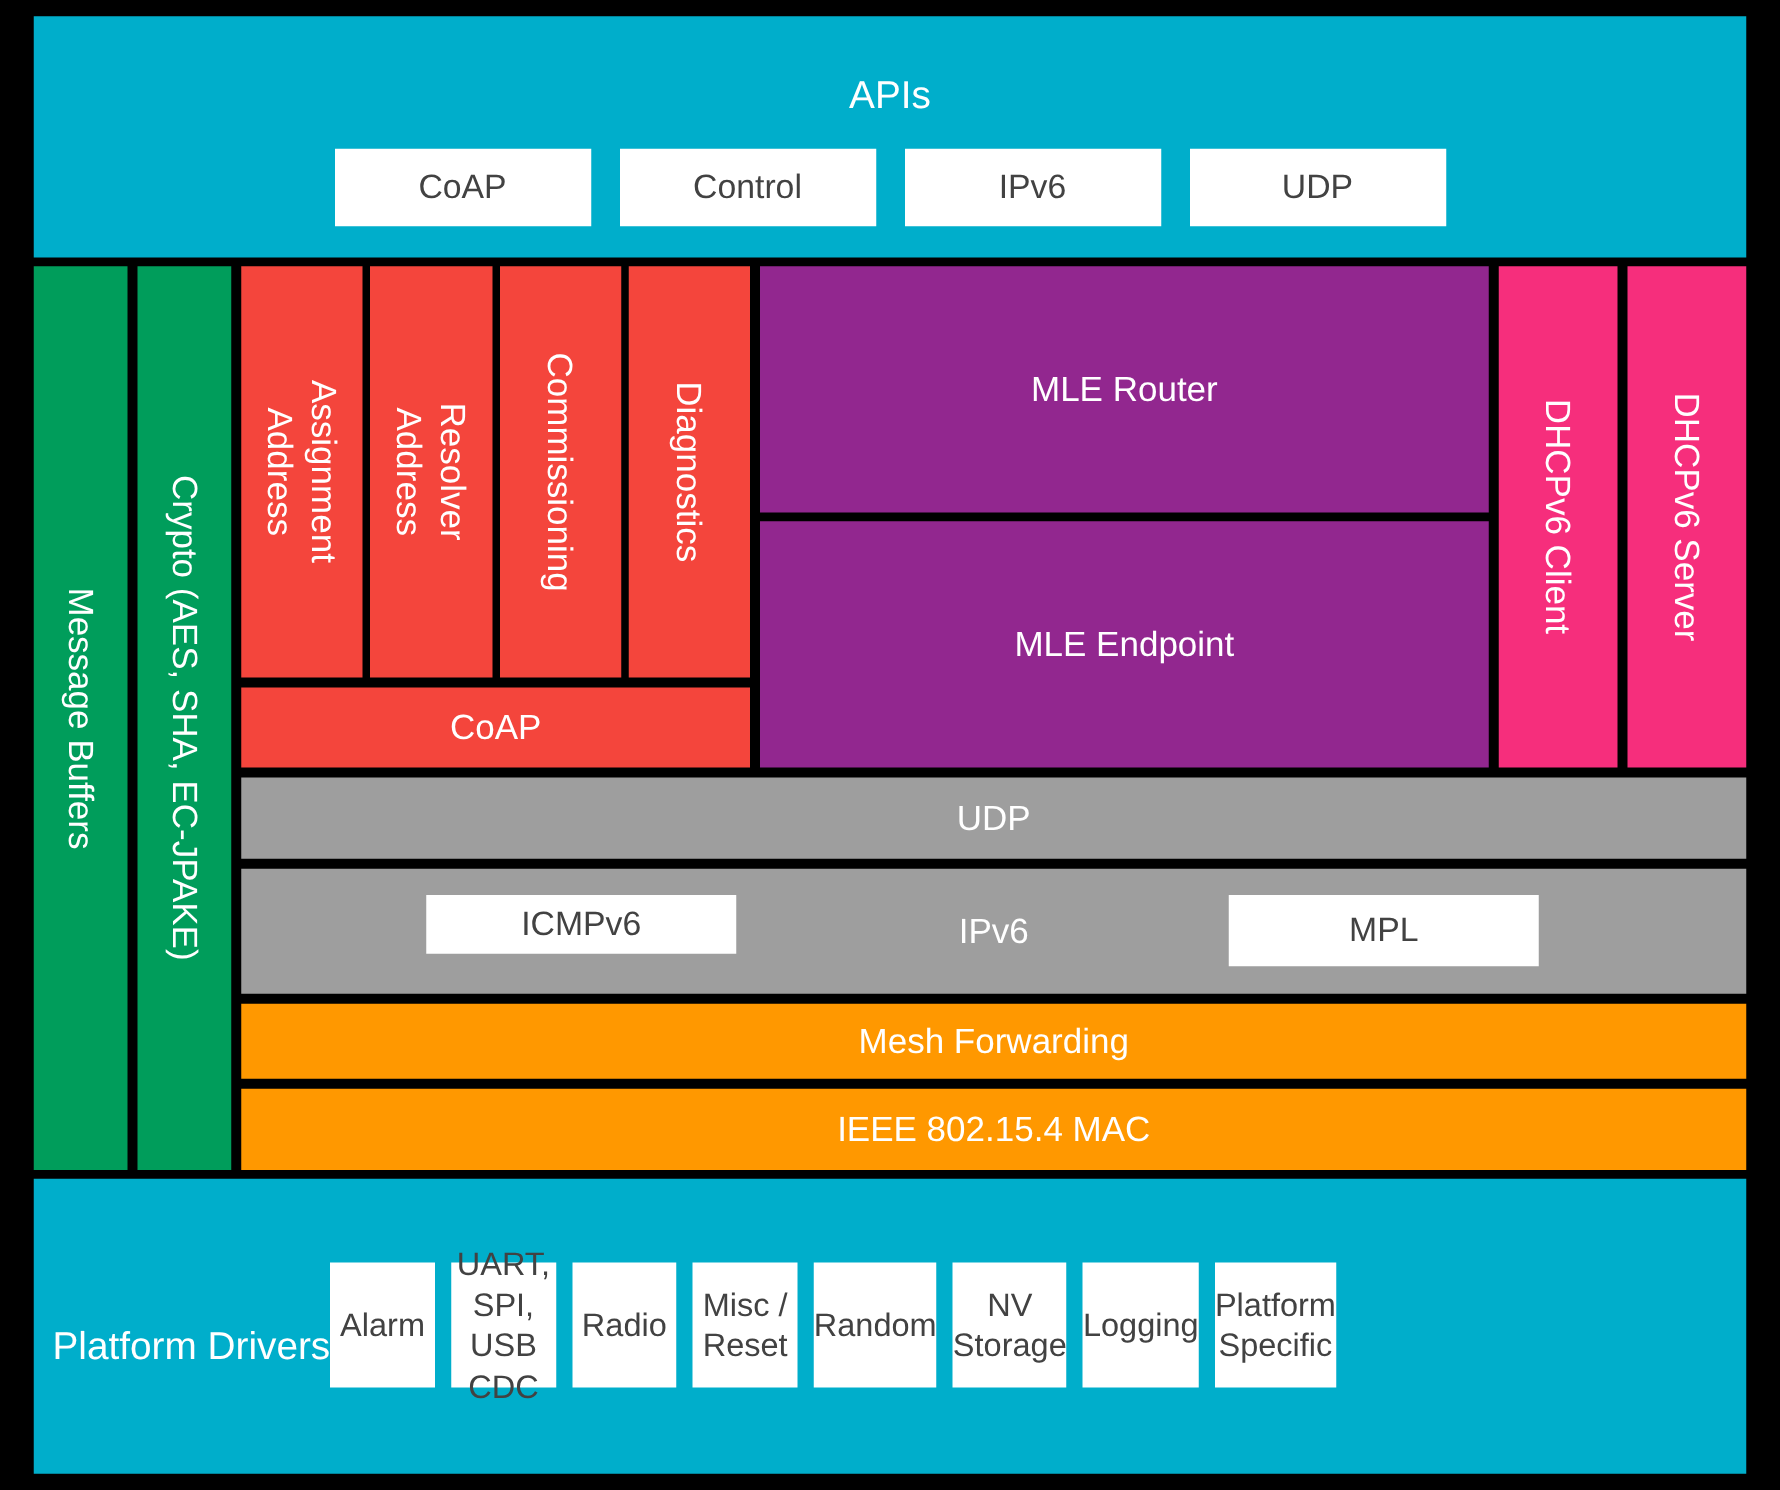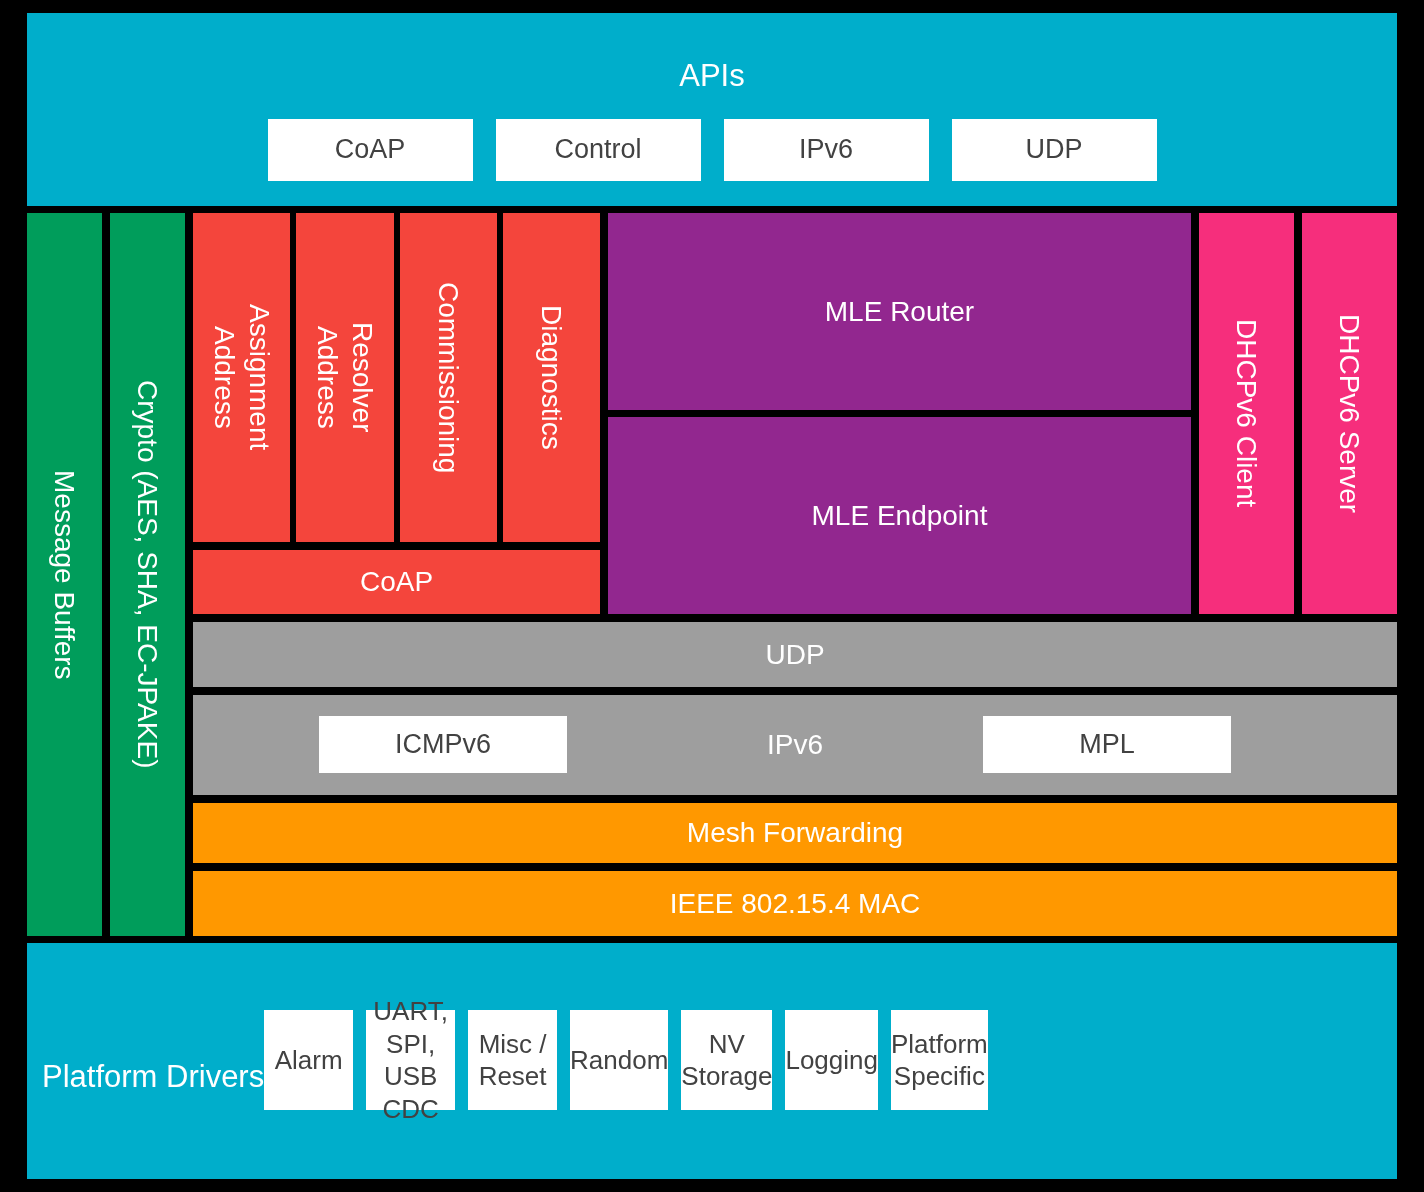--- a/index.html
+++ b/index.html
@@ -37,21 +37,21 @@
   .bar{display:flex;align-items:center;justify-content:center;font-size:28px;}
   .red{background:var(--red);}
   .coap-bar{height:64px;}
   .mle-group{flex:1;display:flex;flex-direction:column;gap:7px;}
   .purple-block{flex:1;background:var(--purple);display:flex;align-items:center;justify-content:center;font-size:28px;}
   .pink-col{width:95px;background:var(--pink);display:flex;align-items:center;justify-content:center;}
 
   .gray{background:var(--gray);}
   .udp-bar{height:65px;}
   .ipv6-bar{height:100px;position:relative;}
-  .icmp-box{position:absolute;left:126px;top:21px;width:248px;height:57px;}
+  .icmp-box{position:absolute;left:148px;top:21px;width:248px;height:47px;}
   .mpl-box{position:absolute;left:790px;top:21px;width:248px;height:57px;}
 
   .orange{background:var(--orange);}
   .sixlow-bar{height:65px;}
   .mesh-bar{height:60px;}
   .mac-bar{height:65px;}
 
   .platform-band{height:236px;display:flex;flex-direction:row;align-items:center;padding:32px 15px 0;}
   .platform-boxes{display:flex;gap:13px;margin-top:35px;align-self:stretch;}
   .platform-box{flex:1;height:100px;font-size:26px;}
@@ -132,20 +132,21 @@
 
     </div>
   </section>
 
   <section class="band platform-band">
     <div class="band-title">Platform Drivers</div>
     <div class="platform-boxes">
       <div class="white-box platform-box">Alarm</div>
       <div class="white-box platform-box">UART, SPI,
 USB CDC</div>
+      <div class="white-box platform-box">Radio</div>
       <div class="white-box platform-box">Misc /
 Reset</div>
       <div class="white-box platform-box">Random</div>
       <div class="white-box platform-box">NV
 Storage</div>
       <div class="white-box platform-box">Logging</div>
       <div class="white-box platform-box">Platform
 Specific</div>
     </div>
   </section>

